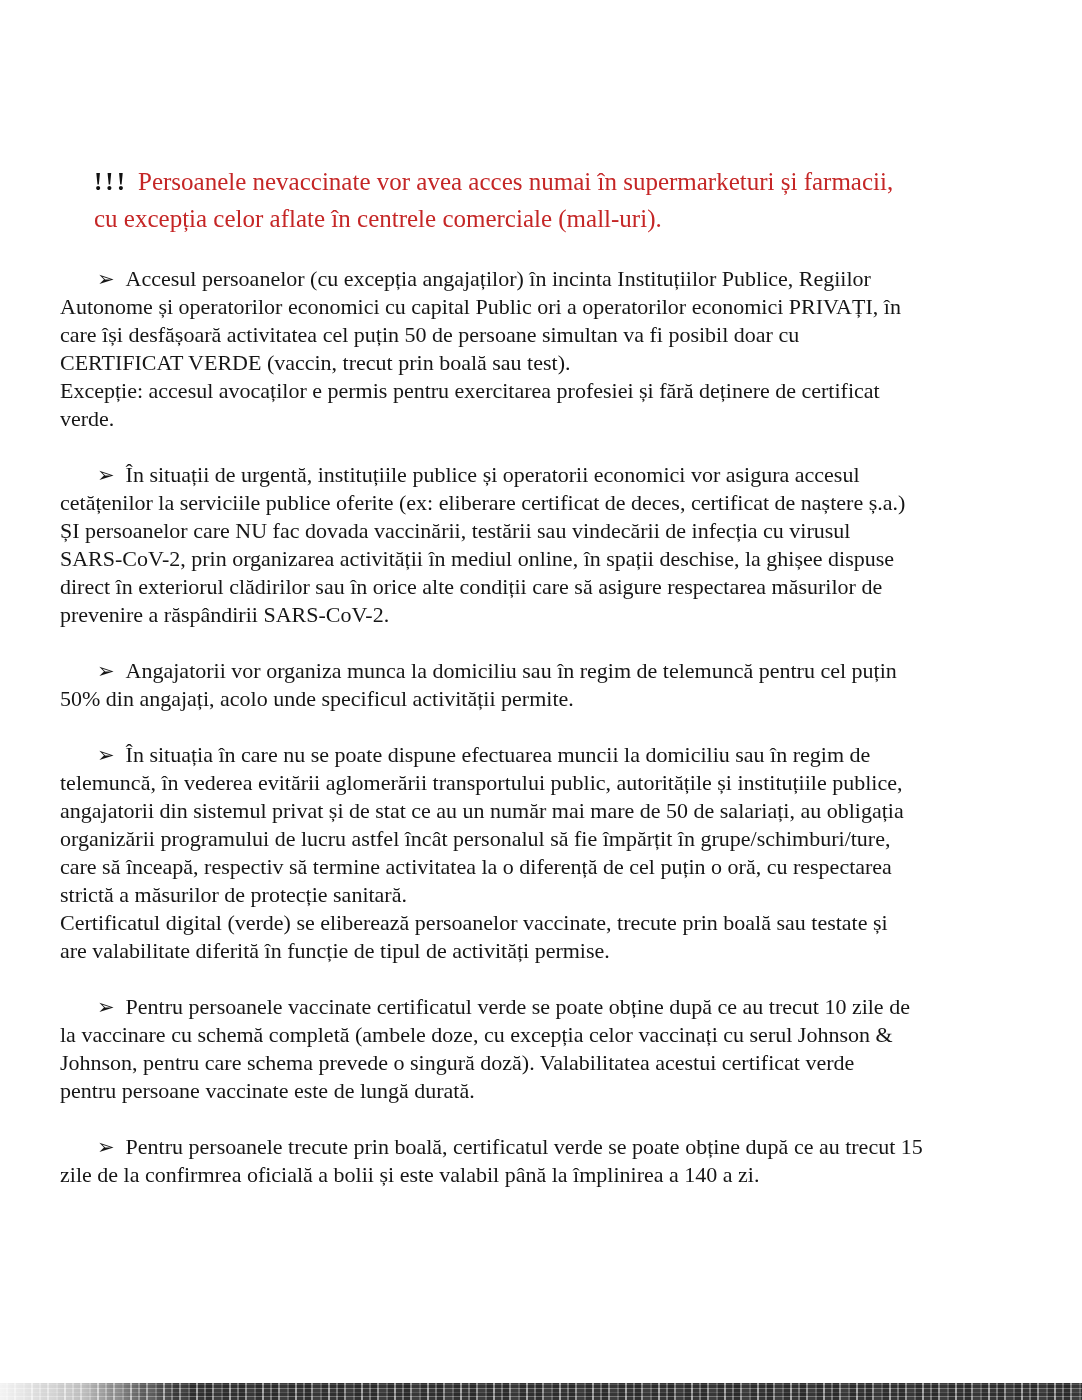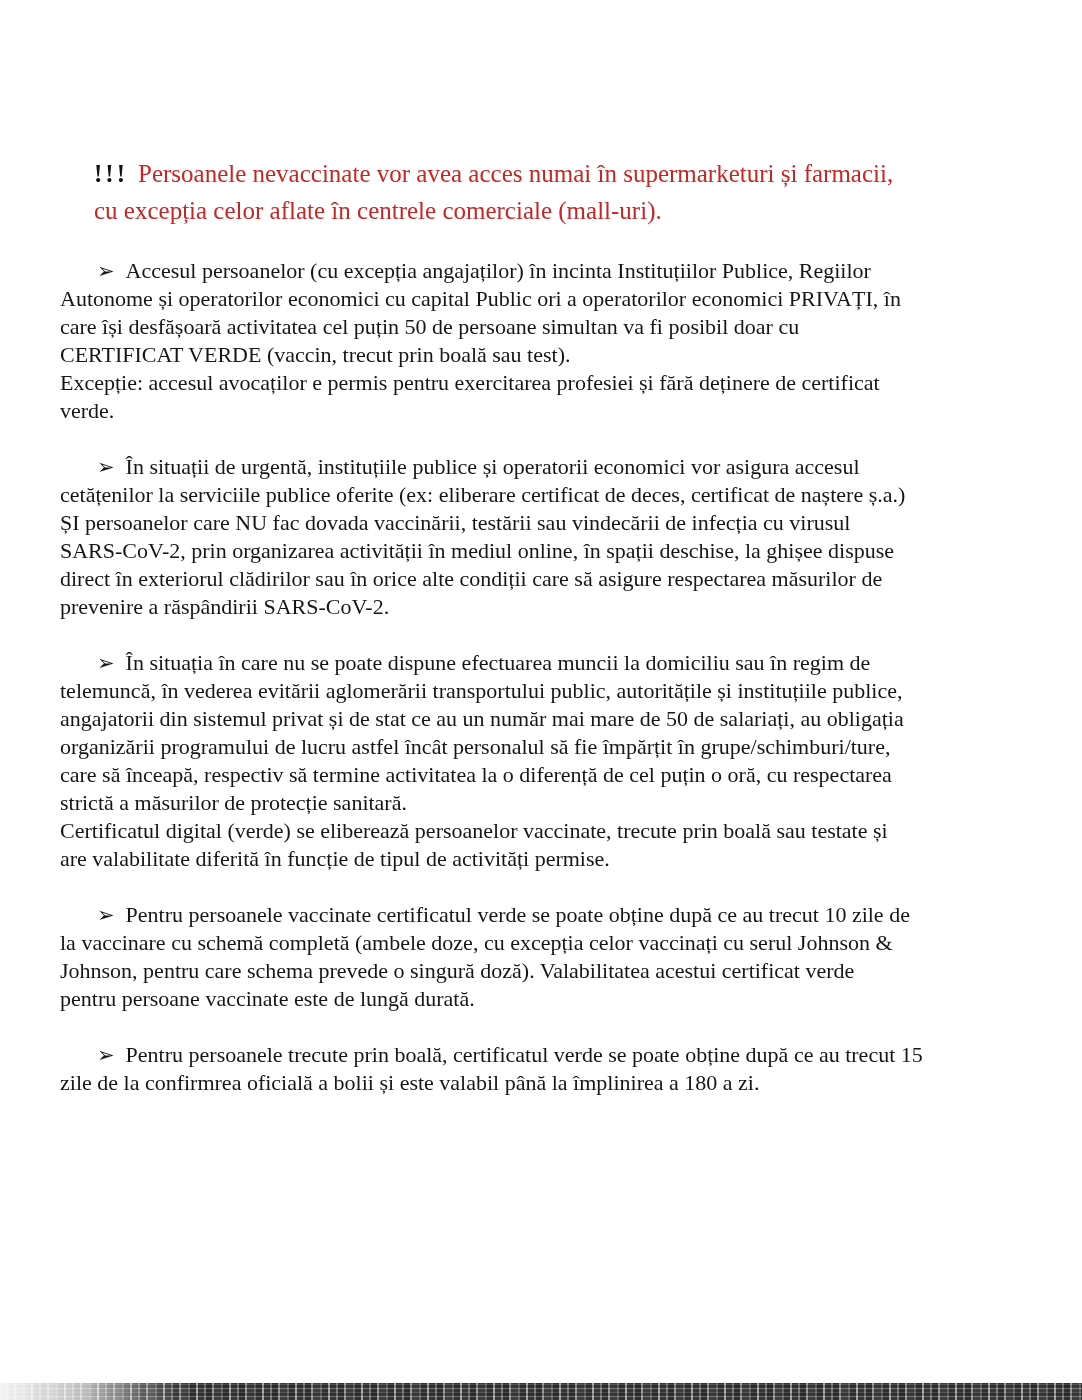--- a/index.html
+++ b/index.html
@@ -14,21 +14,21 @@
     background: #ffffff;
     box-sizing: border-box;
     padding: 155px 30px 0 60px;
     overflow: hidden;
     font-family: "Liberation Serif", "DejaVu Serif", serif;
     color: #161616;
   }
   .prewrap { white-space: pre-line; }
 
   .heading {
-    margin: 0 0 0 34px;
+    margin: 8px 0 0 34px;
     font-size: 25px;
     line-height: 37px;
     width: 940px;
   }
   .heading .prefix {
     font-weight: bold;
     color: #111111;
     letter-spacing: 3px;
     margin-right: 10px;
   }
@@ -85,33 +85,35 @@
 Excepție: accesul avocaților e permis pentru exercitarea profesiei și fără deținere de certificat
 verde.</span></p>
 
   <p class="body-par bullet"><span class="arrow">➢</span><span class="prewrap">În situații de urgentă, instituțiile publice și operatorii economici vor asigura accesul
 cetățenilor la serviciile publice oferite (ex: eliberare certificat de deces, certificat de naștere ș.a.)
 ȘI persoanelor care NU fac dovada vaccinării, testării sau vindecării de infecția cu virusul
 SARS-CoV-2, prin organizarea activității în mediul online, în spații deschise, la ghișee dispuse
 direct în exteriorul clădirilor sau în orice alte condiții care să asigure respectarea măsurilor de
 prevenire a răspândirii SARS-CoV-2.</span></p>
 
+  <p class="body-par bullet"><span class="arrow">➢</span><span class="prewrap">Angajatorii vor organiza munca la domiciliu sau în regim de telemuncă pentru cel puțin
+50% din angajați, acolo unde specificul activității permite.</span></p>
 
   <p class="body-par bullet"><span class="arrow">➢</span><span class="prewrap">În situația în care nu se poate dispune efectuarea muncii la domiciliu sau în regim de
 telemuncă, în vederea evitării aglomerării transportului public, autoritățile și instituțiile publice,
 angajatorii din sistemul privat și de stat ce au un număr mai mare de 50 de salariați, au obligația
 organizării programului de lucru astfel încât personalul să fie împărțit în grupe/schimburi/ture,
 care să înceapă, respectiv să termine activitatea la o diferență de cel puțin o oră, cu respectarea
 strictă a măsurilor de protecție sanitară.
 Certificatul digital (verde) se eliberează persoanelor vaccinate, trecute prin boală sau testate și
 are valabilitate diferită în funcție de tipul de activități permise.</span></p>
 
   <p class="body-par bullet"><span class="arrow">➢</span><span class="prewrap">Pentru persoanele vaccinate certificatul verde se poate obține după ce au trecut 10 zile de
 la vaccinare cu schemă completă (ambele doze, cu excepția celor vaccinați cu serul Johnson &amp;
 Johnson, pentru care schema prevede o singură doză). Valabilitatea acestui certificat verde
 pentru persoane vaccinate este de lungă durată.</span></p>
 
   <p class="body-par bullet"><span class="arrow">➢</span><span class="prewrap">Pentru persoanele trecute prin boală, certificatul verde se poate obține după ce au trecut 15
-zile de la confirmrea oficială a bolii și este valabil până la împlinirea a 180 a zi.</span></p>
+zile de la confirmrea oficială a bolii și este valabil până la împlinirea a 140 a zi.</span></p>
 
   <div class="scan-band"></div>
 
 </div>
 
 </body></html>

